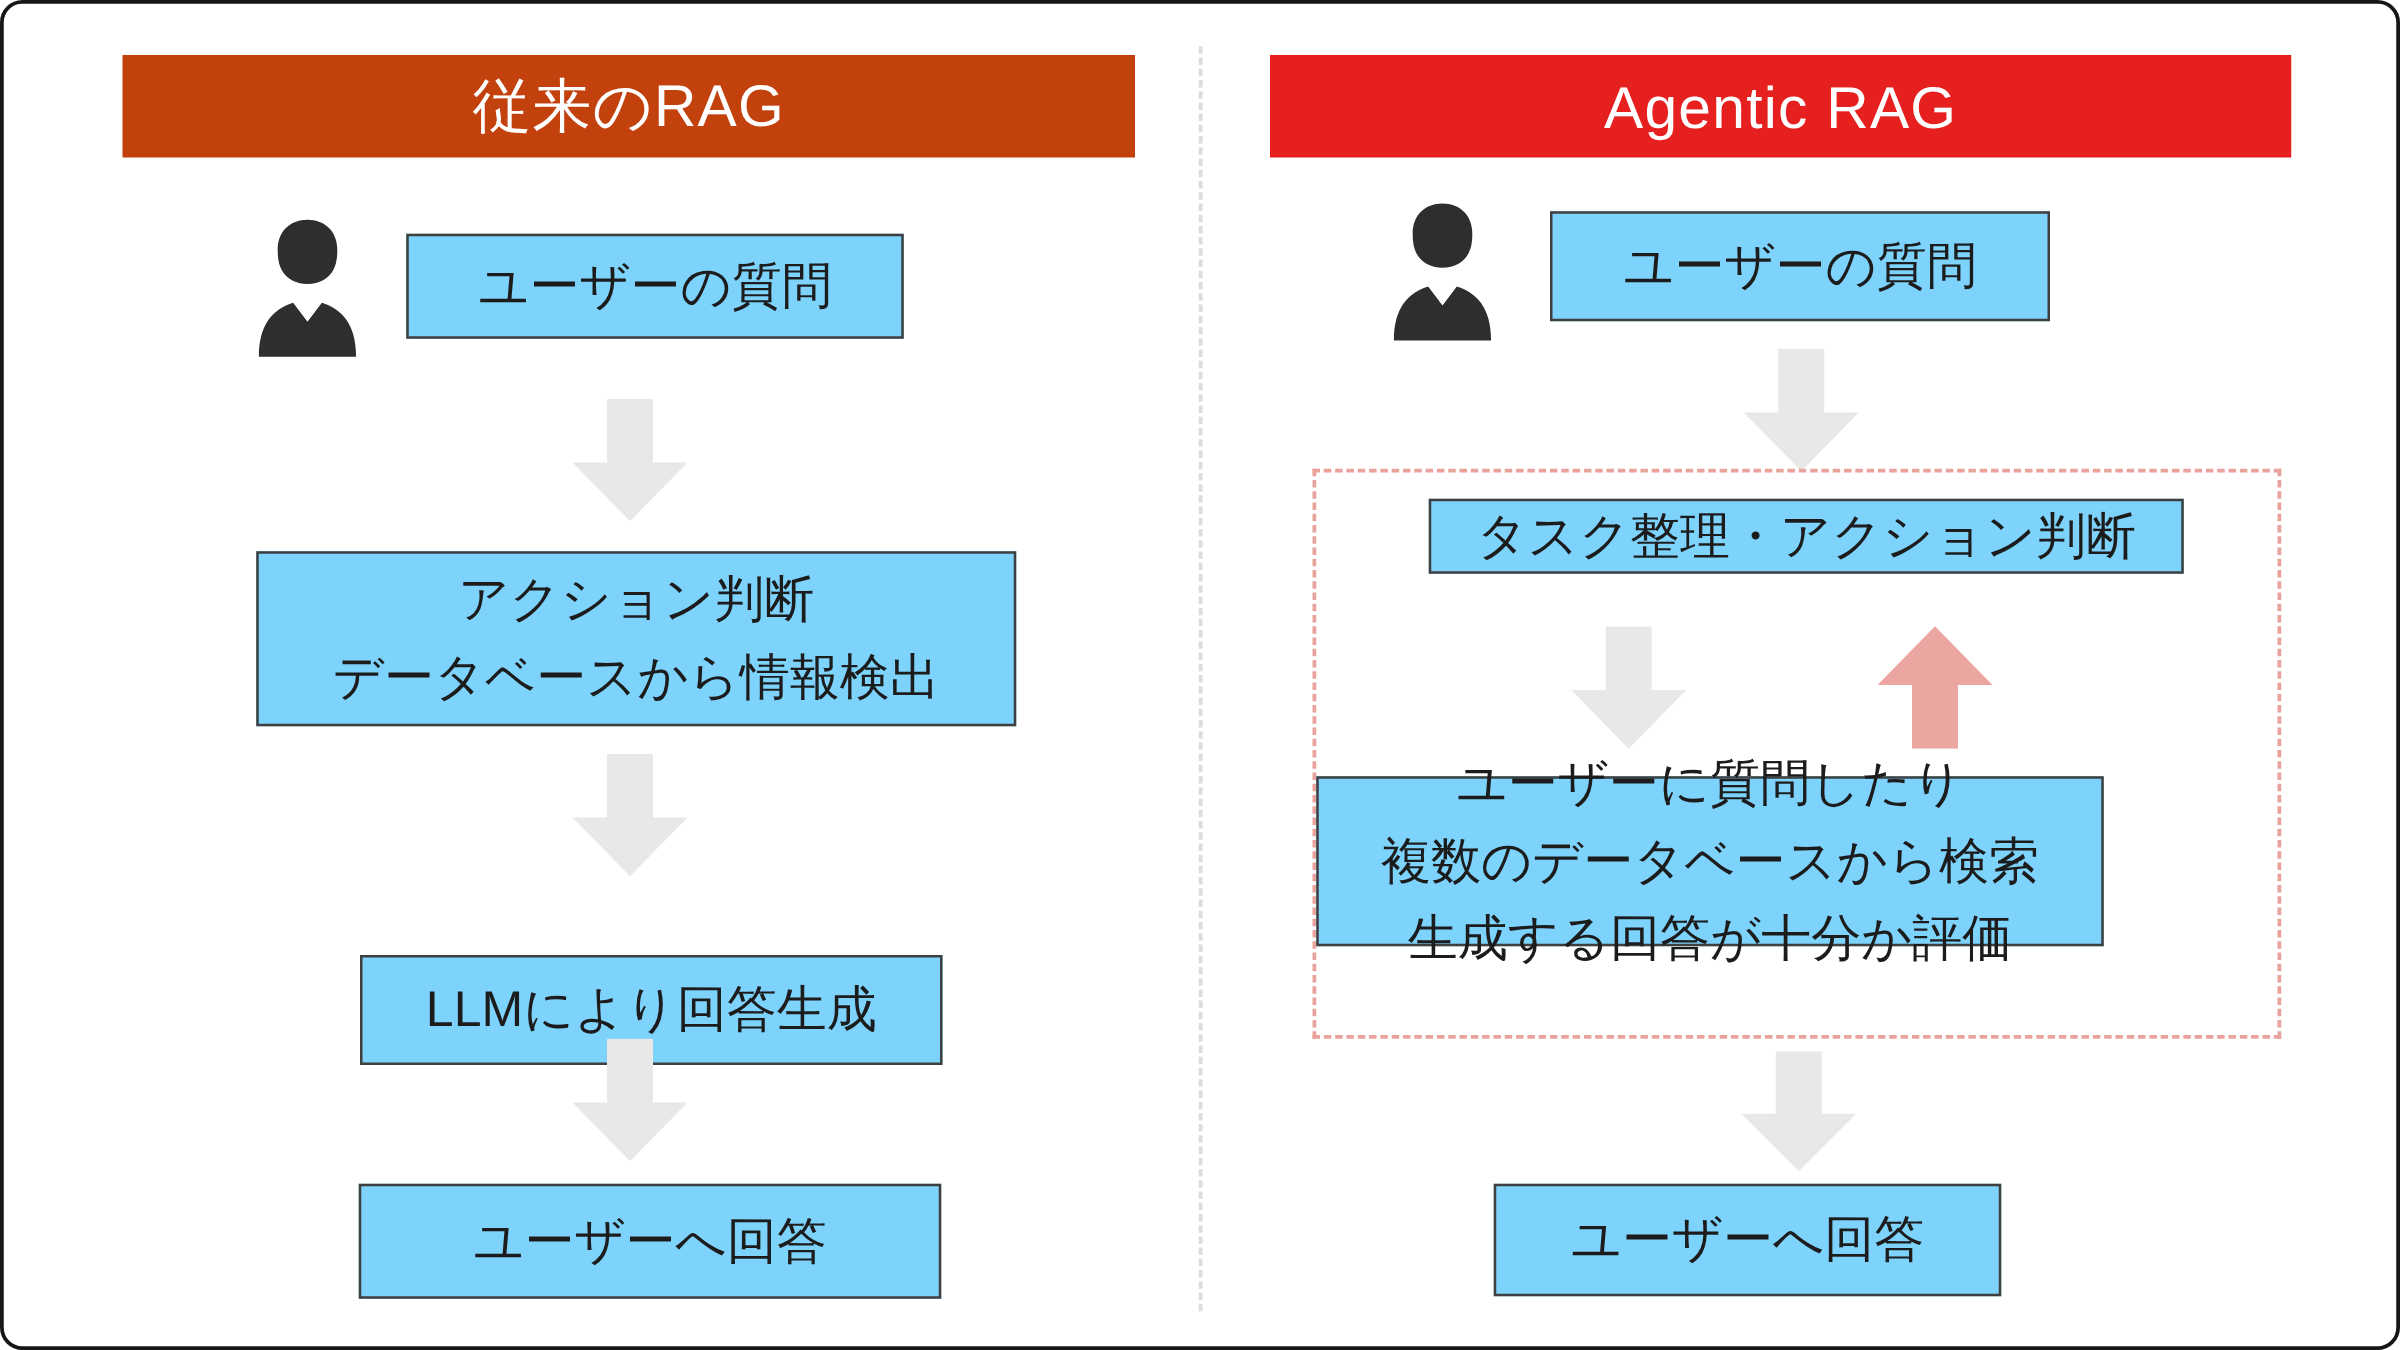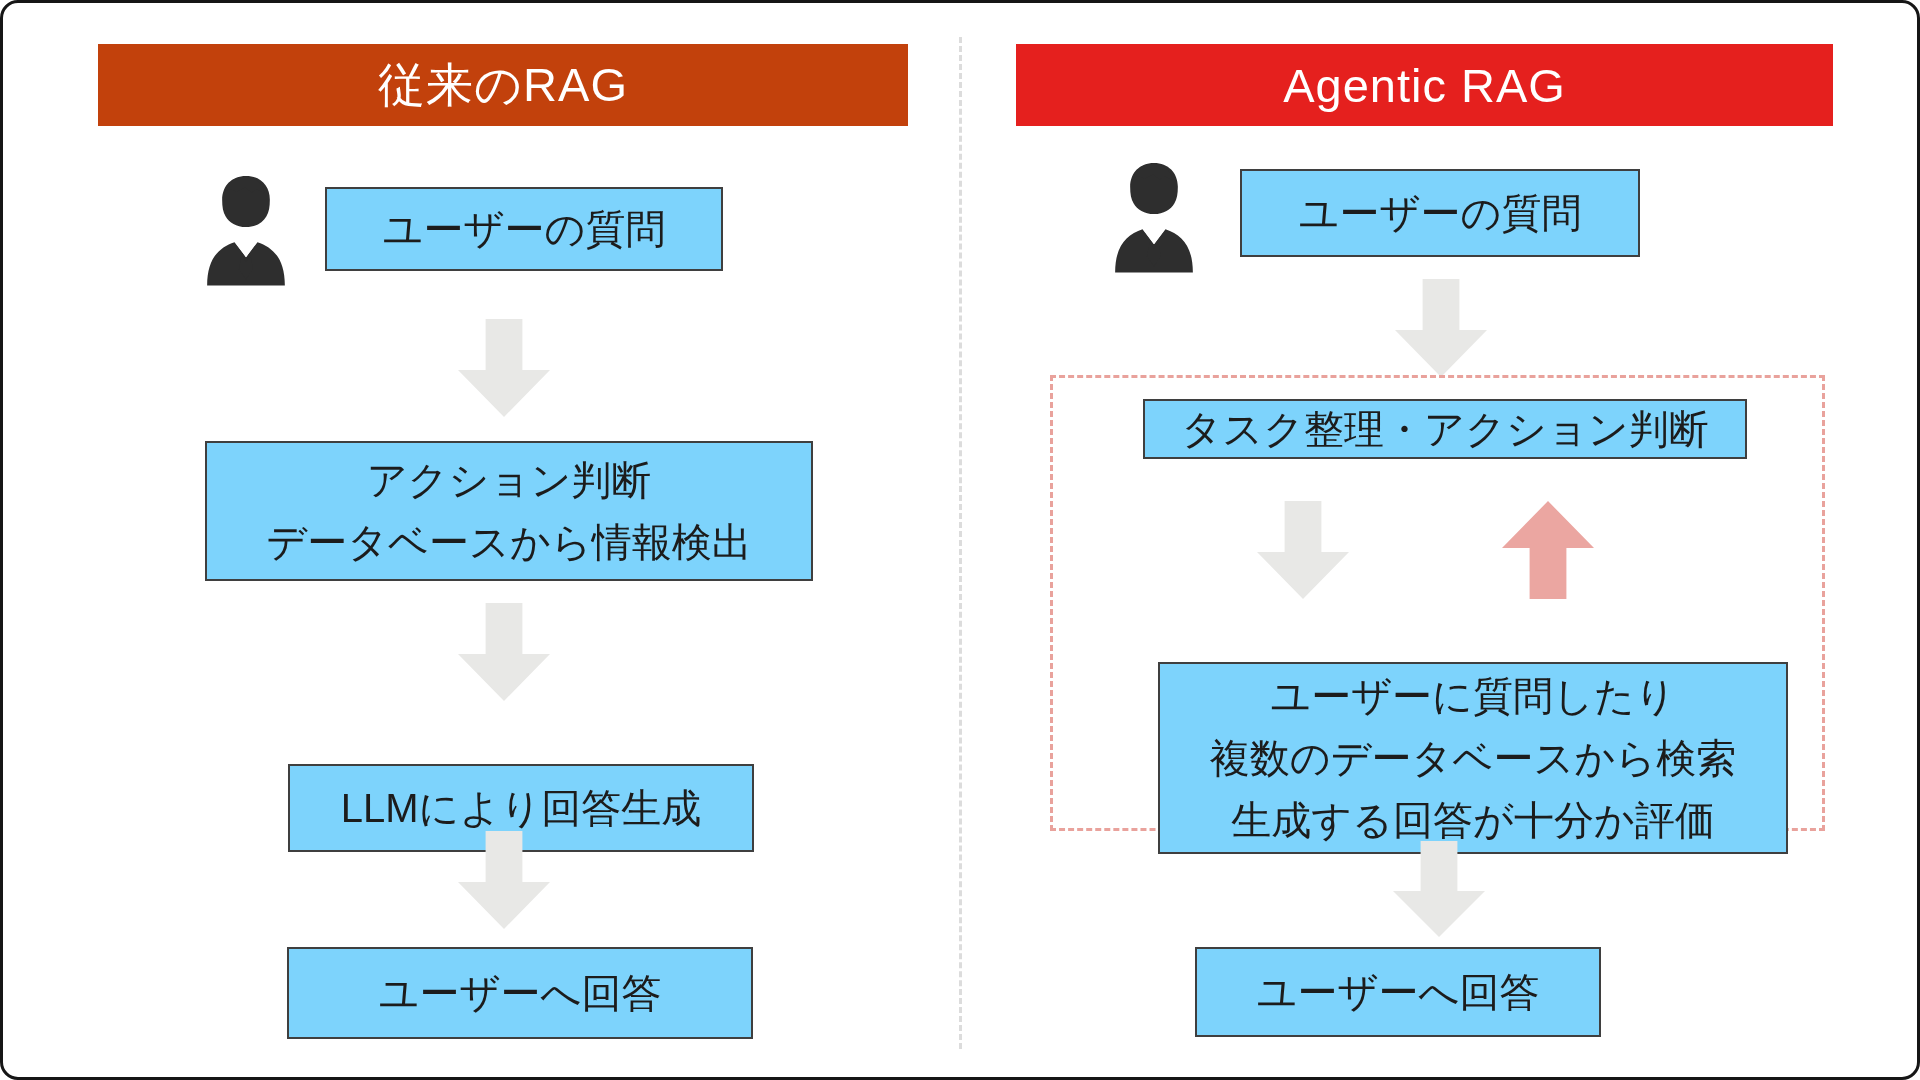--- a/index.html
+++ b/index.html
@@ -125,21 +125,21 @@
         <polygon points="30,0 70,0 70,52 100,52 50,100 0,52 30,52"></polygon>
       </svg>
   </div>
 
   <div class="arrow arrow-pink" style="left:1499px;top:498px;width:92px;height:98px;">
     <svg viewBox="0 0 100 100" preserveAspectRatio="none">
         <polygon points="50,0 100,48 70,48 70,100 30,100 30,48 0,48"></polygon>
       </svg>
   </div>
 
-  <div class="flow-box" style="left:1155px;top:618px;width:630px;height:192px;margin-top:41px;">
+  <div class="flow-box" style="left:1050px;top:618px;width:630px;height:136px;">
     <div>ユーザーに質問したり</div>
     <div>複数のデータベースから検索</div>
     <div>生成する回答が十分か評価</div>
   </div>
 
   <div class="arrow arrow-gray" style="left:1390px;top:838px;width:92px;height:96px;">
     <svg viewBox="0 0 100 100" preserveAspectRatio="none">
         <polygon points="30,0 70,0 70,52 100,52 50,100 0,52 30,52"></polygon>
       </svg>
   </div>

